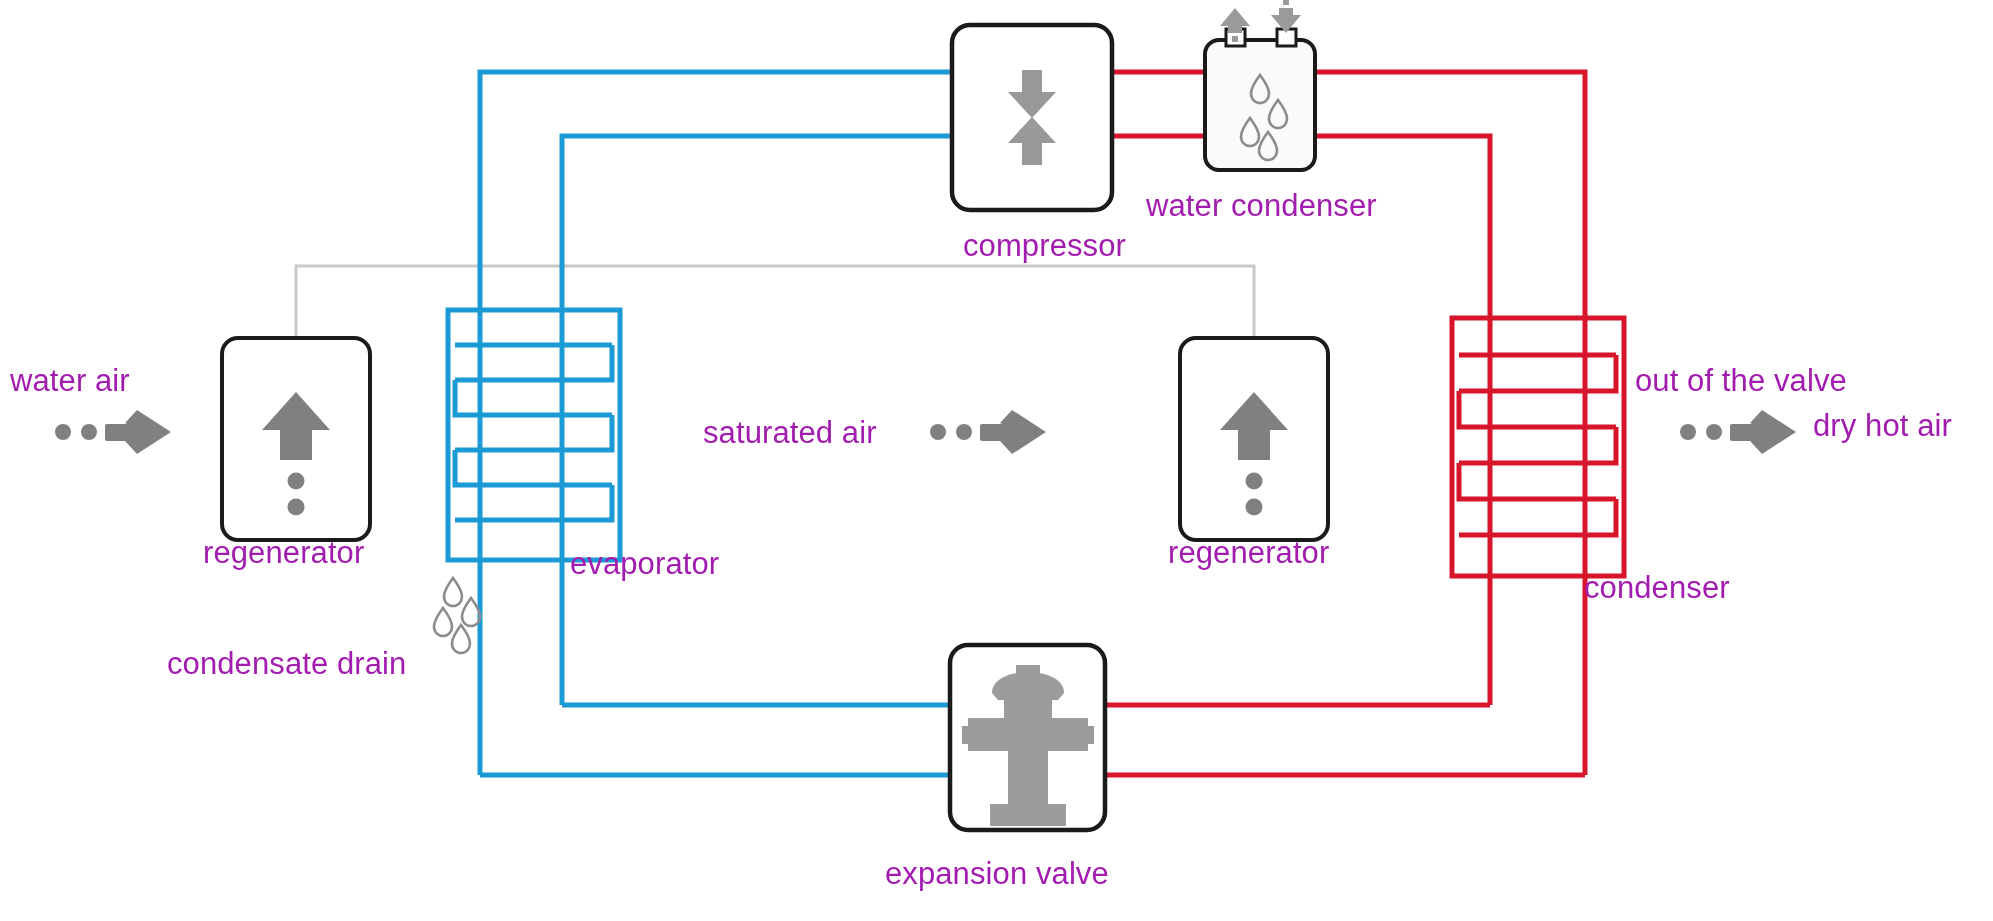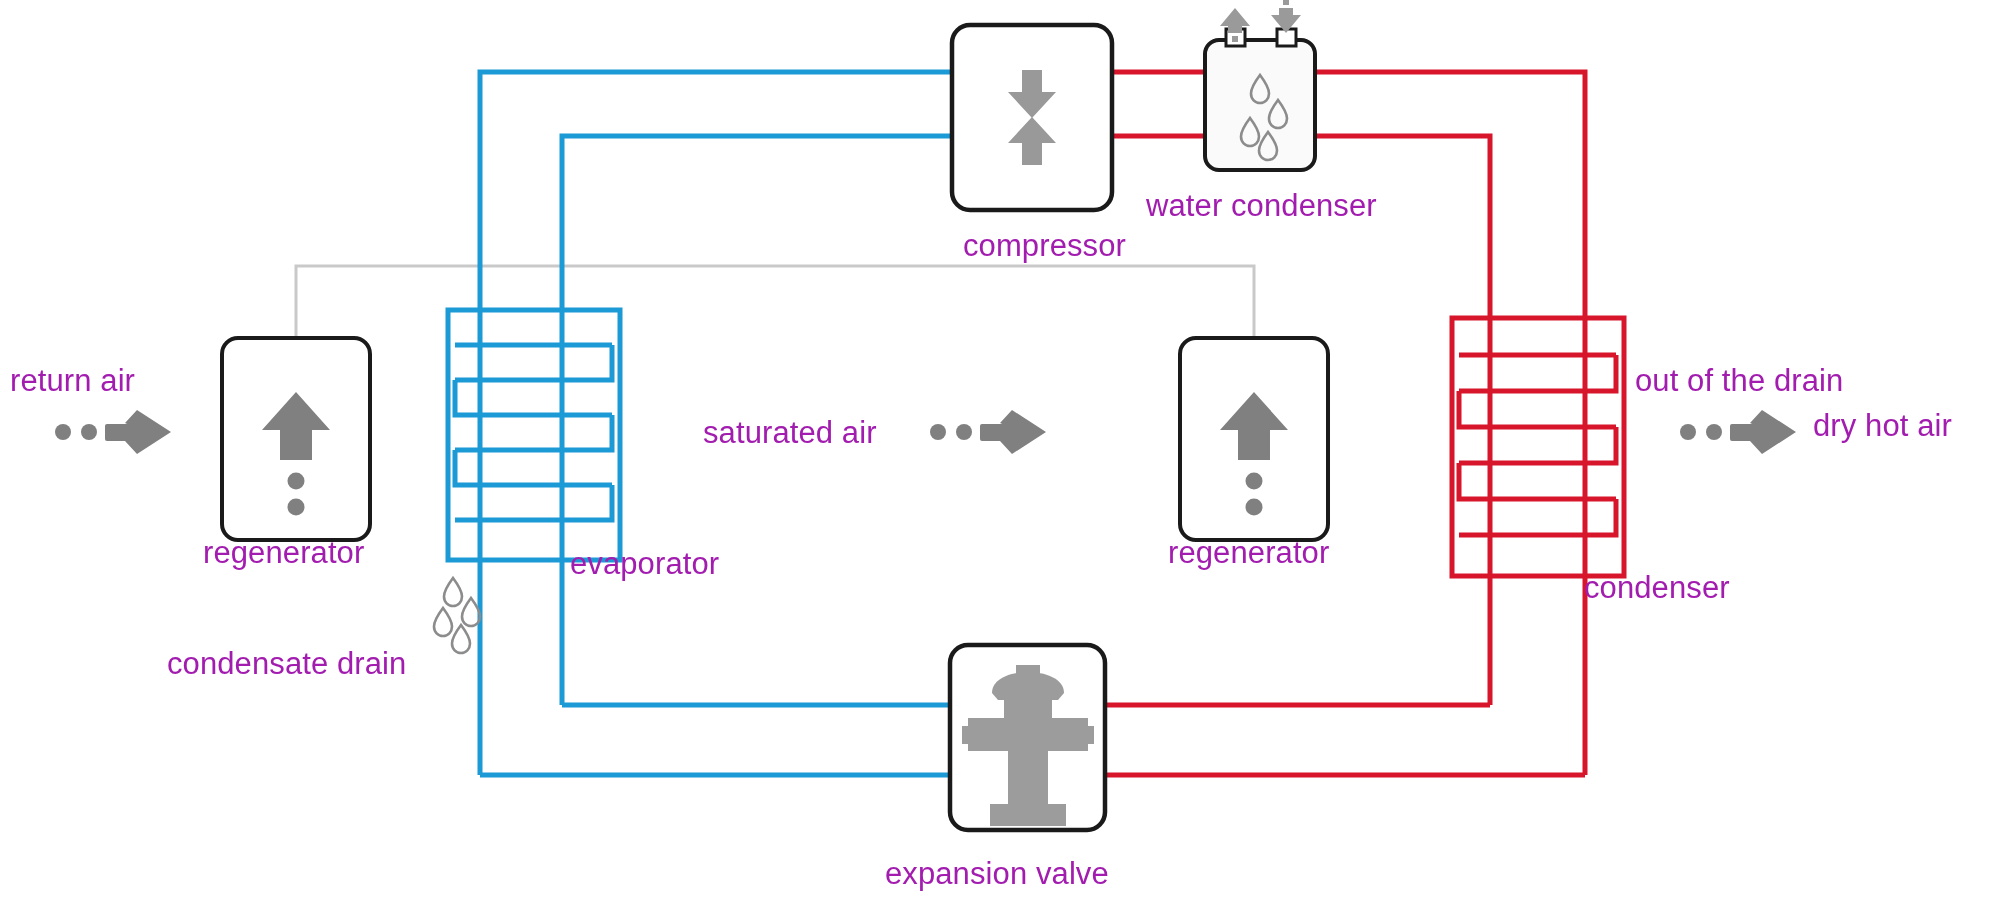--- a/index.html
+++ b/index.html
@@ -167,26 +167,26 @@
   </g>
   <g fill="#808080" transform="translate(930,410)">
     <use href="#air-arrow"></use>
   </g>
   <g fill="#808080" transform="translate(1680,410)">
     <use href="#air-arrow"></use>
   </g>
 
 </svg>
 
-<div class="lbl" style="left:10px;  top:365px;">return air</div>
+<div class="lbl" style="left:10px;  top:365px;">water air</div>
 <div class="lbl" style="left:203px; top:537px;">regenerator</div>
 <div class="lbl" style="left:167px; top:648px;">condensate drain</div>
 <div class="lbl" style="left:570px; top:548px;">evaporator</div>
 <div class="lbl" style="left:703px; top:417px;">saturated air</div>
 <div class="lbl" style="left:943px; top:230px;margin-left:20px;">compressor</div>
 <div class="lbl" style="left:1146px;top:190px;">water condenser</div>
 <div class="lbl" style="left:1168px;top:537px;">regenerator</div>
 <div class="lbl" style="left:1584px;top:572px;">condenser</div>
-<div class="lbl" style="left:1635px;top:365px;">out of the drain</div>
+<div class="lbl" style="left:1635px;top:365px;">out of the valve</div>
 <div class="lbl" style="left:1813px;top:410px;text-align:center;">dry hot air</div>
 <div class="lbl" style="left:885px; top:858px;">expansion valve</div>
 
 </div>
 
 </body></html>

